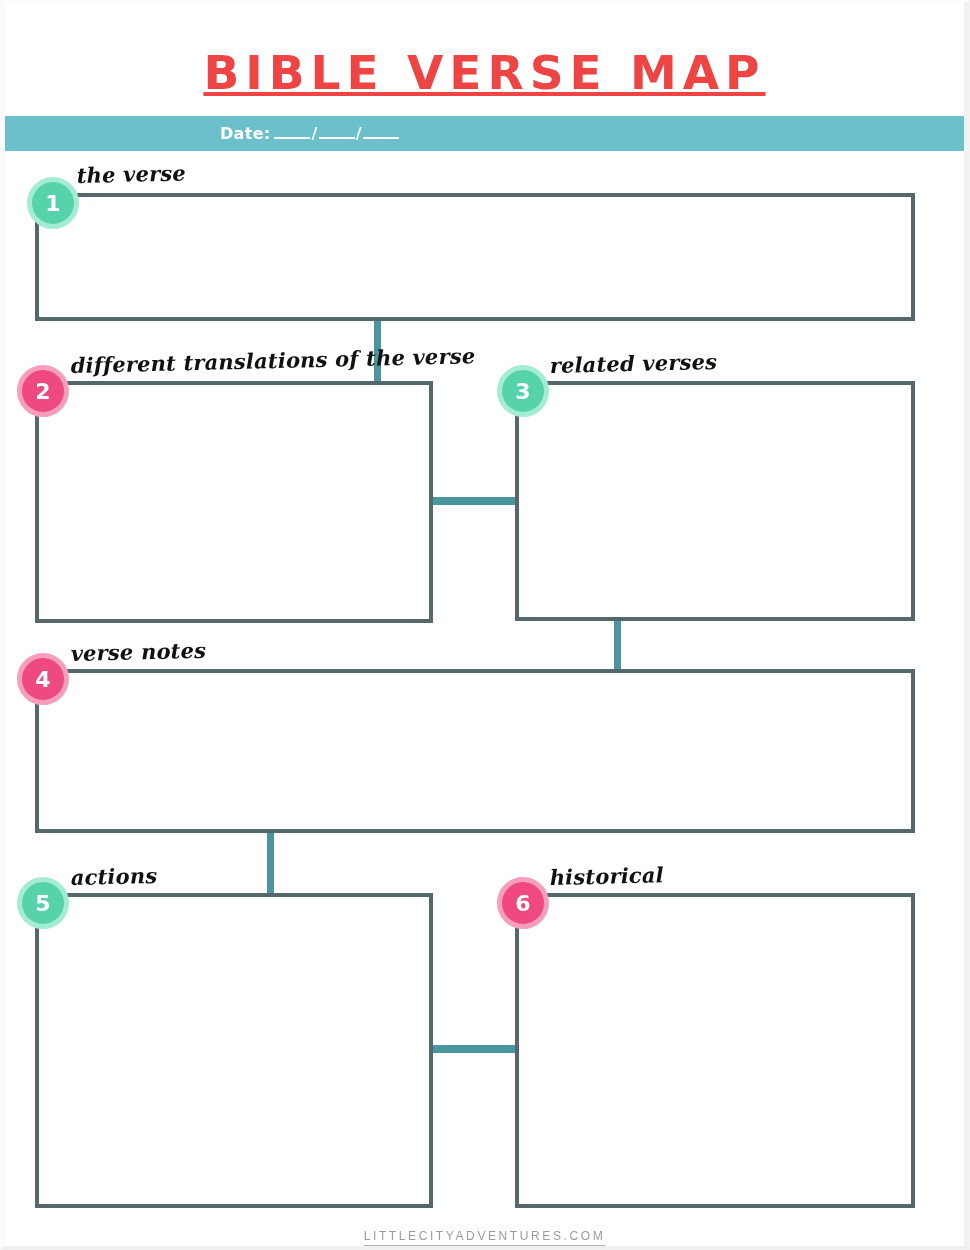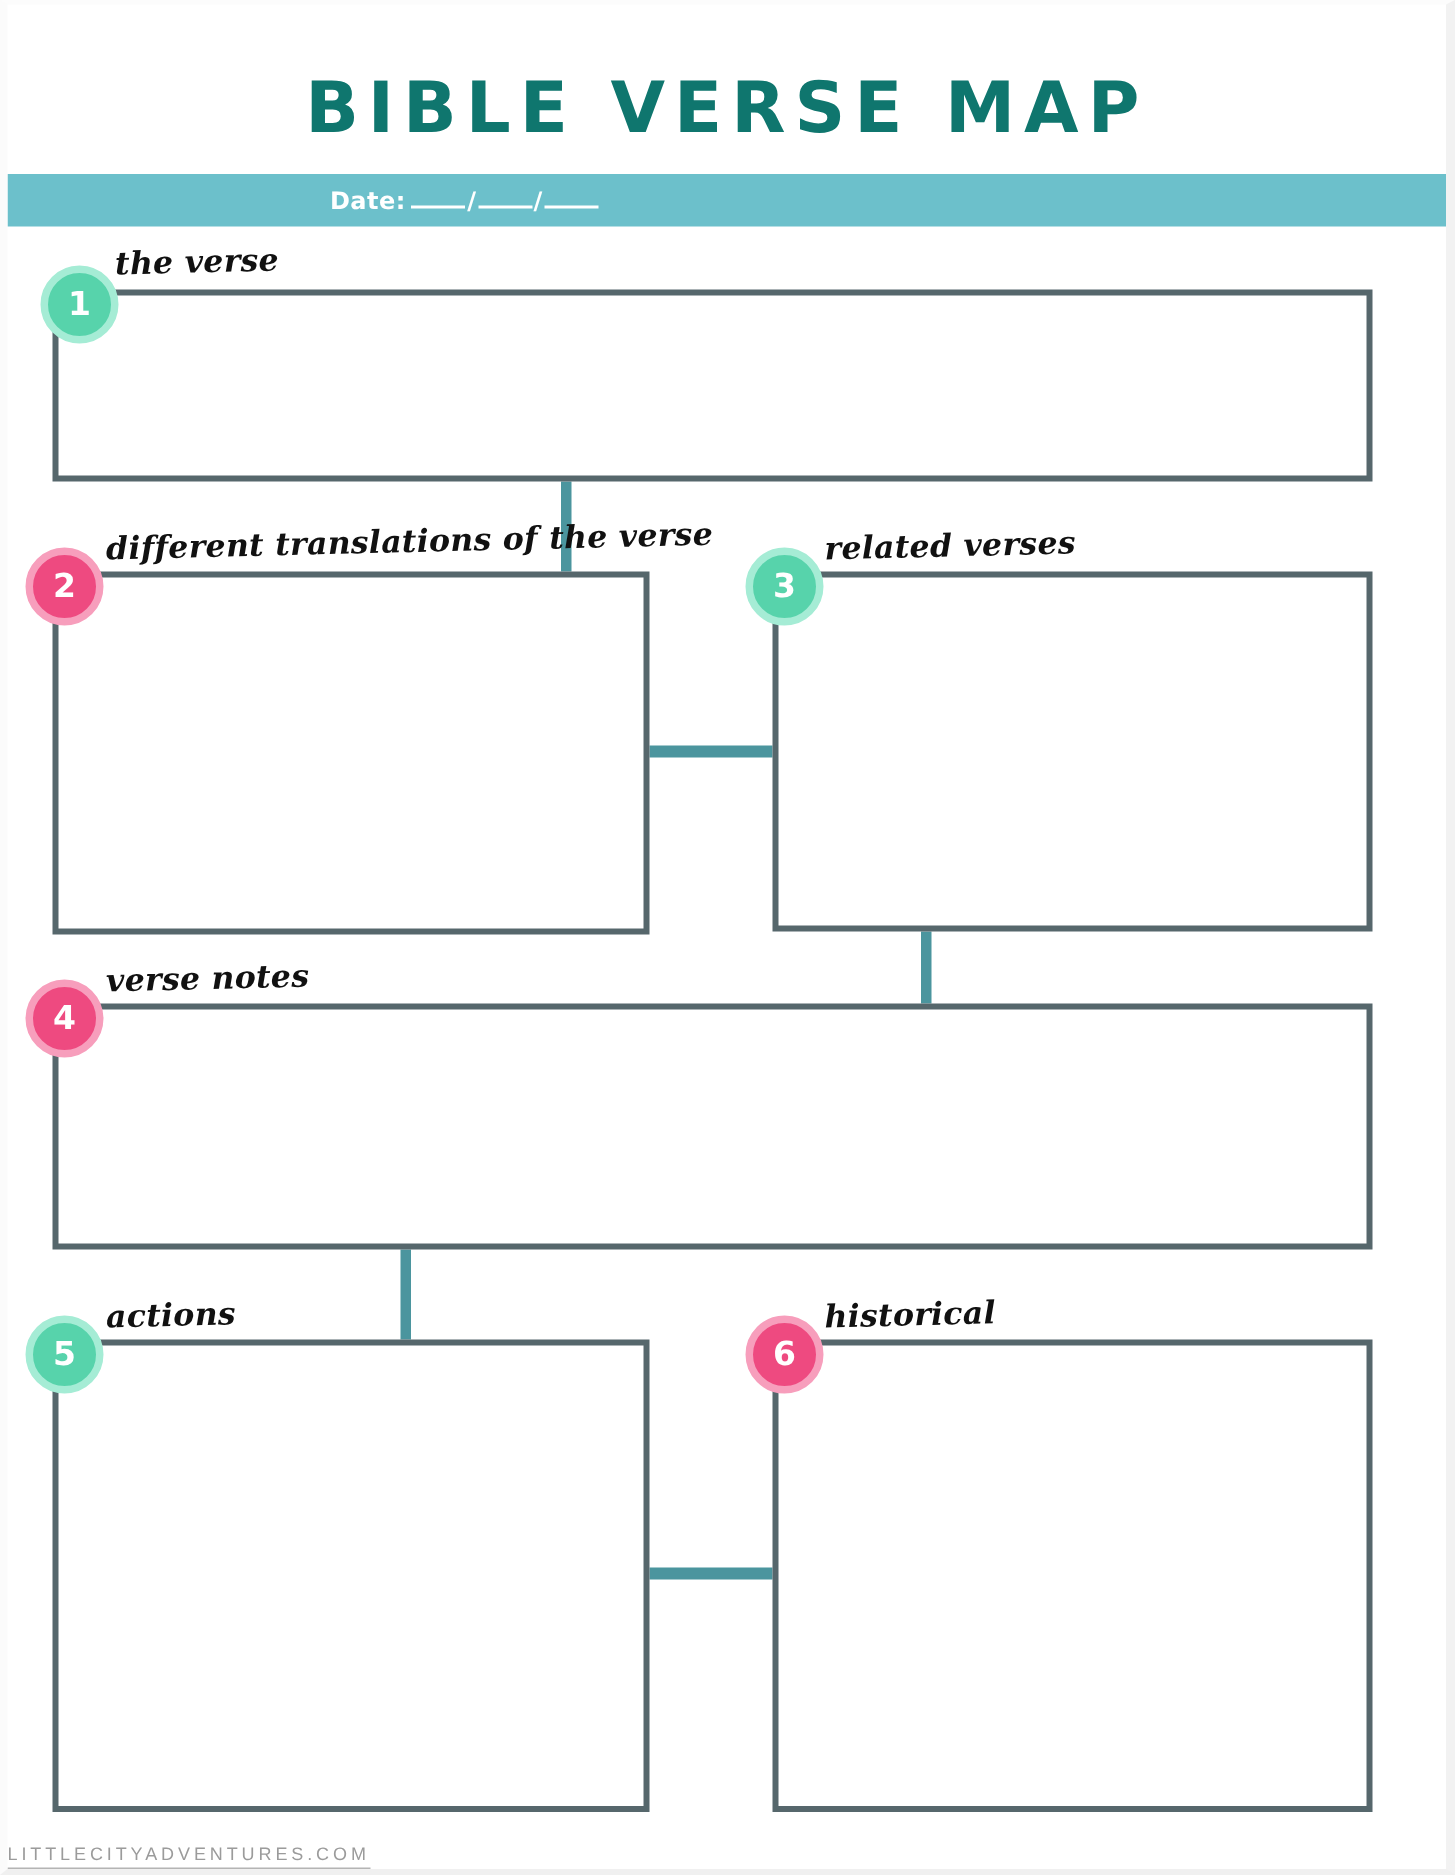--- a/index.html
+++ b/index.html
@@ -27,23 +27,24 @@
   .title {
     position: absolute;
     left: 0;
     right: 0;
     top: 46px;
     text-align: center;
     font-family: "DejaVu Sans", sans-serif;
     font-weight: 700;
     font-size: 47px;
     letter-spacing: 6px;
-    color: #0f766e;
+    color: #ef4444;
     line-height: 1;
     white-space: nowrap;
+    text-decoration: underline;
   }
 
   
   .header-band {
     position: absolute;
     left: 0;
     right: 0;
     top: 113px;
     height: 35px;
     background: #6cc0cb;
@@ -128,21 +129,21 @@
     background: #ee4a80;
     border: 5px solid #f79ebc;
   }
 
   
   .footer {
     position: absolute;
     left: 0;
     right: 0;
     top: 1226px;
-    text-align: left;
+    text-align: center;
     font-family: "Liberation Sans", sans-serif;
     font-size: 12px;
     letter-spacing: 2.6px;
     color: #9b9b9b;
   }
   .footer span {
     border-bottom: 1px solid #b4b4b4;
     padding-bottom: 2px;
   }
 </style>

